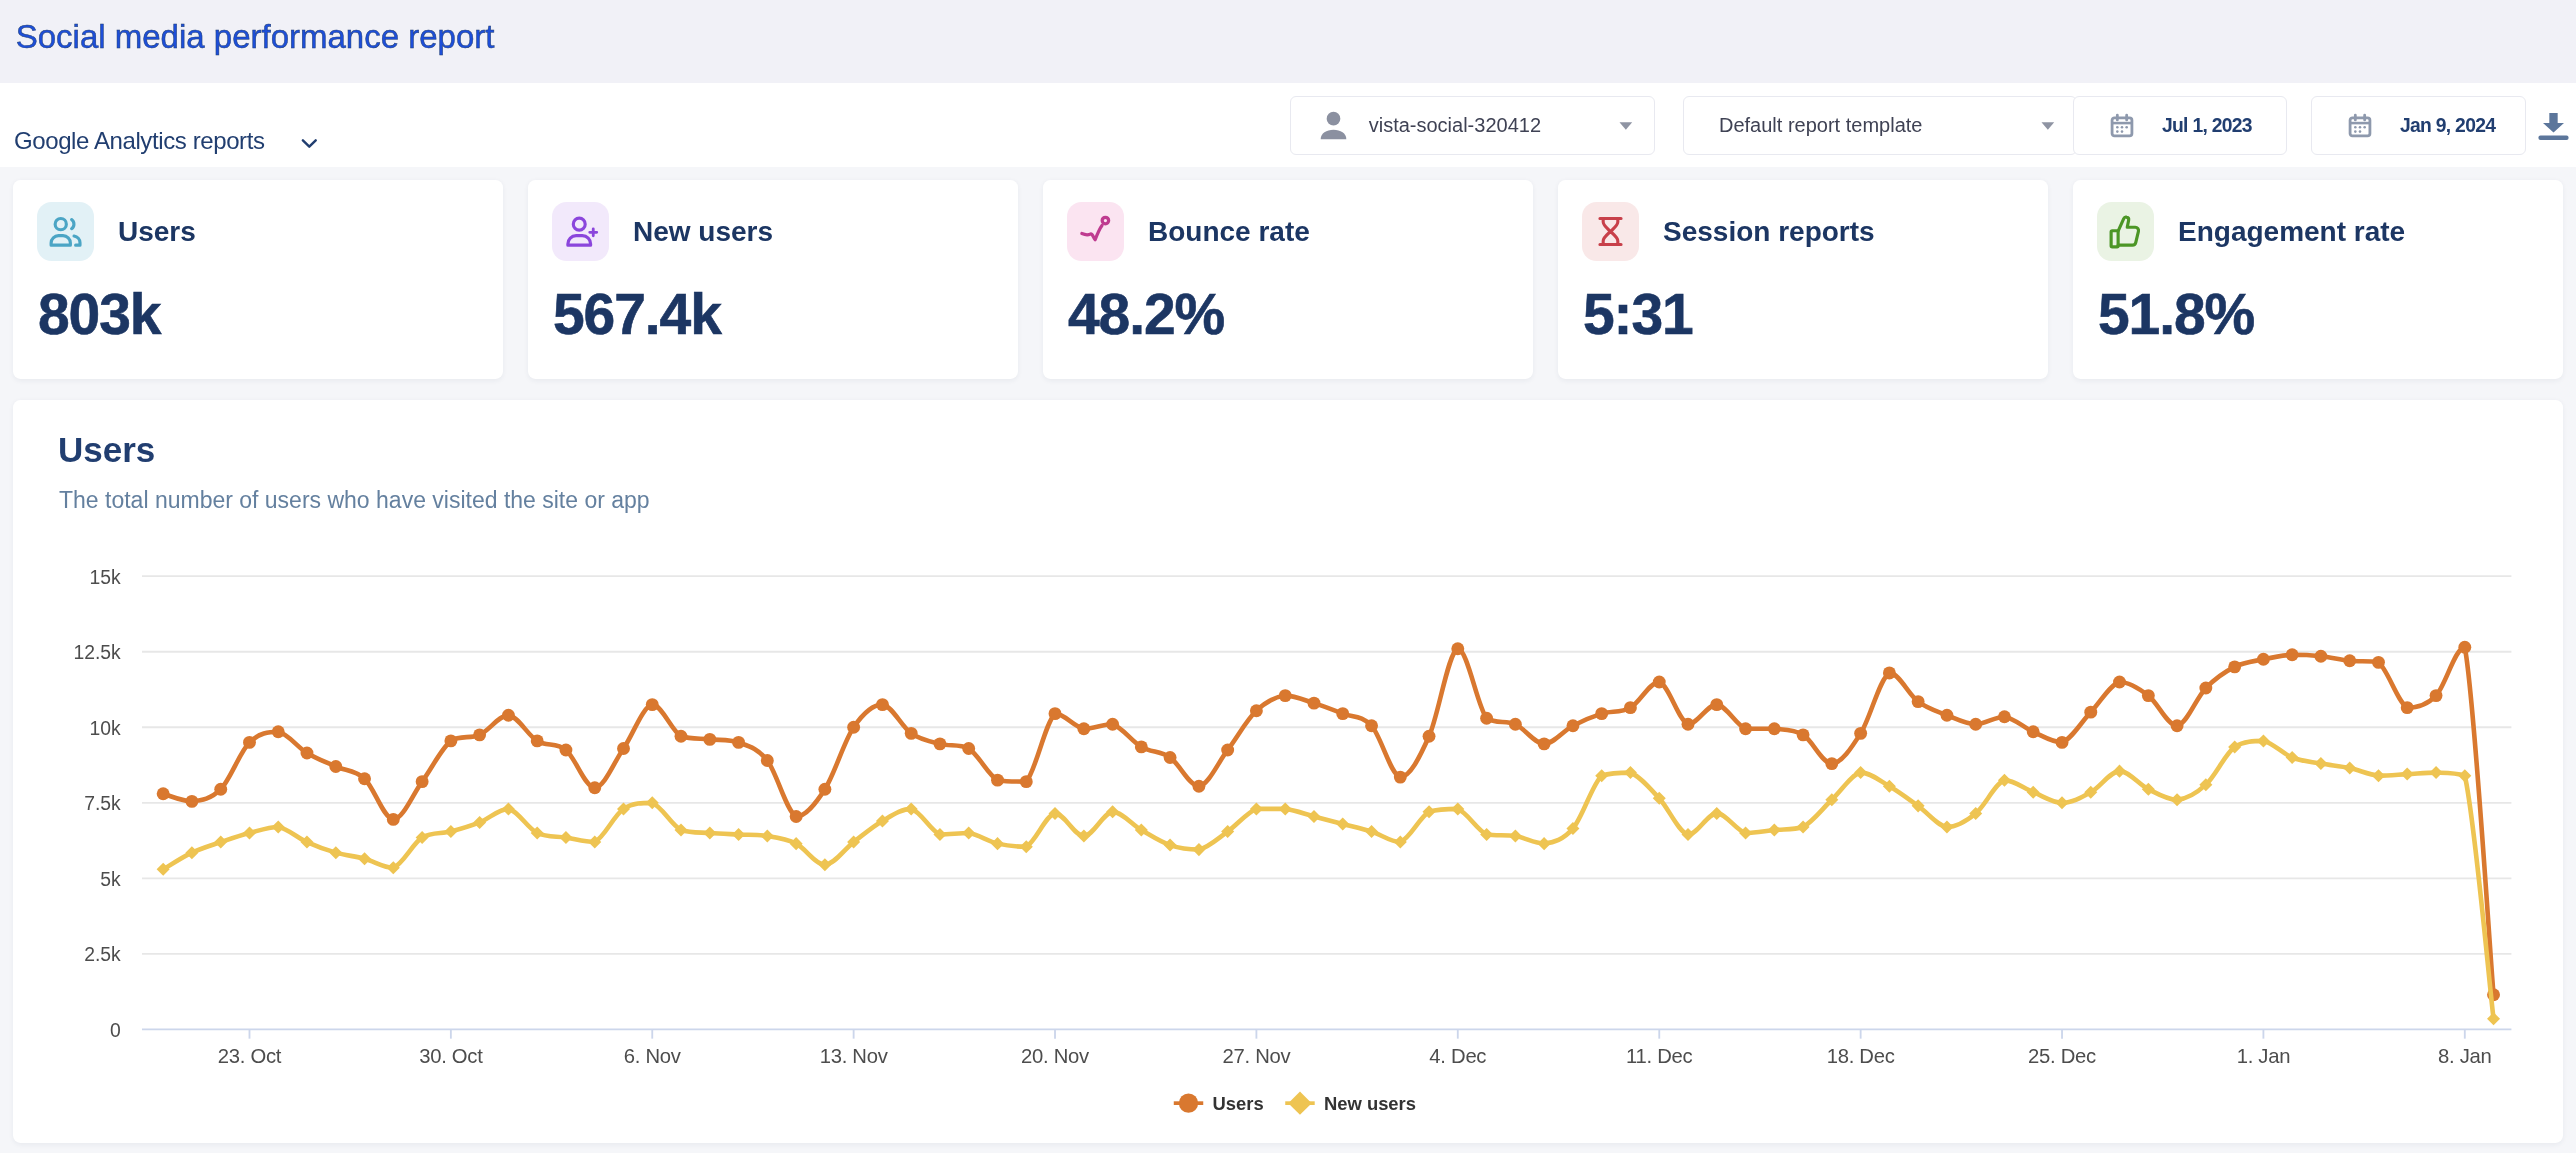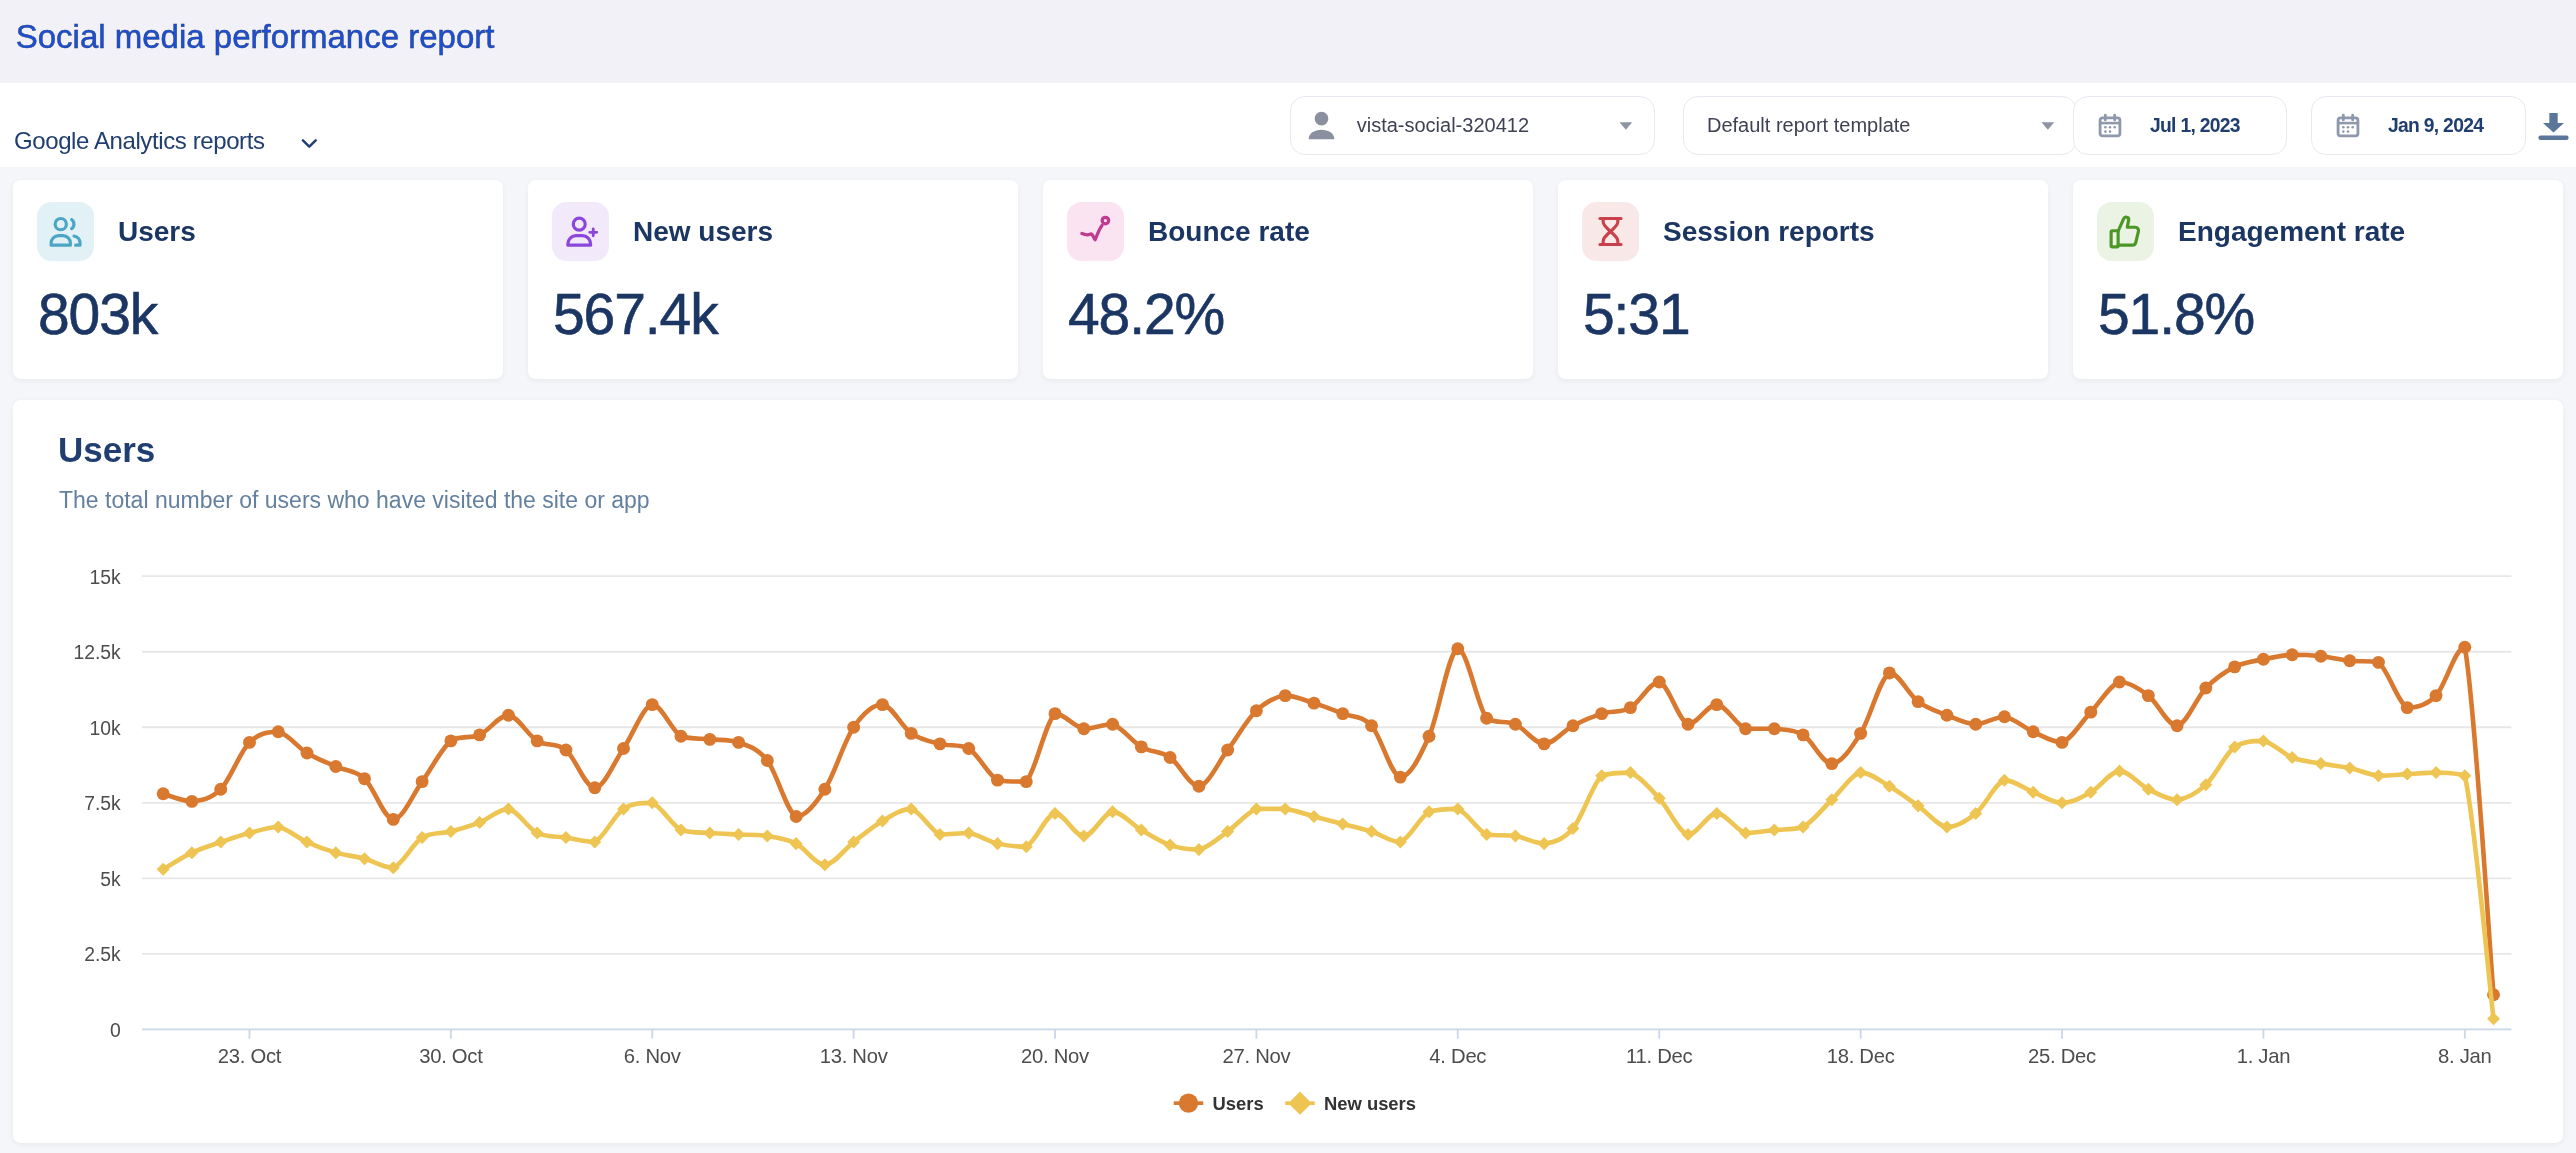--- a/index.html
+++ b/index.html
@@ -2,29 +2,29 @@
 <html style="font-size:14.7px"><head>
 <meta charset="utf-8">
 <style>
 * { margin:0; padding:0; box-sizing:border-box; }
 html,body { width:2576px; height:1153px; font-family:"Liberation Sans", sans-serif; background:#f5f6f9; overflow:hidden; }
 .topbar { position:absolute; left:0; top:0; width:2576px; height:83px; background:#f1f1f7; }
 .topbar h1 { position:absolute; left:15.7px; top:18.4px; font-size:33px; font-weight:normal; -webkit-text-stroke:0.5px #213e70; color:#1d4ed8; }
 .toolbar { position:absolute; left:0; top:83px; width:2576px; height:84px; background:#ffffff; }
 .ga { position:absolute; left:14px; top:28px; font-size:24px; font-weight:normal; letter-spacing:-0.4px; color:#213e70; display:flex; align-items:center;margin-top:16px; }
 .chev { margin-left:36px; margin-top:5.5px; }
-.selbox { position:absolute; top:13px; white-space:nowrap; height:59px; background:#fff; border:1.8px solid #e8e9f0; border-radius:15px; display:flex; align-items:center; }
+.selbox { position:absolute; top:13px; white-space:nowrap; height:59px; background:#fff; border:1.8px solid #e8e9f0; border-radius:6px; display:flex; align-items:center;padding-left:12px; }
 .dgray { font-size:20px; color:#3f4254; }
 .navy { font-size:19.3px; letter-spacing:-0.7px; font-weight:bold; color:#213e70; }
 .cards { position:absolute; left:13px; top:180px; width:2550px; height:199px; display:flex; gap:25px; }
 .card { position:relative; flex:1; background:#fff; border-radius:7.4px; box-shadow:0 1.8px 5.5px rgba(40,50,80,.06); }
 .cardhead { position:absolute; left:24px; top:22px; display:flex; align-items:center; }
 .ibox { width:57px; height:59px; border-radius:14.7px; display:flex; align-items:center; justify-content:center; }
 .ctitle { margin-left:24px; font-size:28px; font-weight:bold; color:#1c3663; }
-.cvalue { position:absolute; left:25px; top:101px; font-size:57px; font-weight:normal; -webkit-text-stroke:0.6px #1c3663; letter-spacing:-1.1px; color:#1c3663; }
+.cvalue { position:absolute; left:25px; top:101px; font-size:57px; font-weight:bold; -webkit-text-stroke:0.6px #1c3663; letter-spacing:-1.1px; color:#1c3663; }
 .chartcard { position:absolute; left:13px; top:400px; width:2550px; height:743px; background:#fff; border-radius:7.4px; box-shadow:0 1.8px 5.5px rgba(40,50,80,.06); }
 .chtitle { position:absolute; left:45px; top:29.5px; font-size:35px; font-weight:bold; color:#213e70; }
 .chsub { position:absolute; left:46px; top:87px; font-size:23px; color:#64809f; }
 svg { display:block; }
 </style>
 </head>
 <body>
 <div class="topbar">
     <h1>Social media performance report</h1>
   </div>

